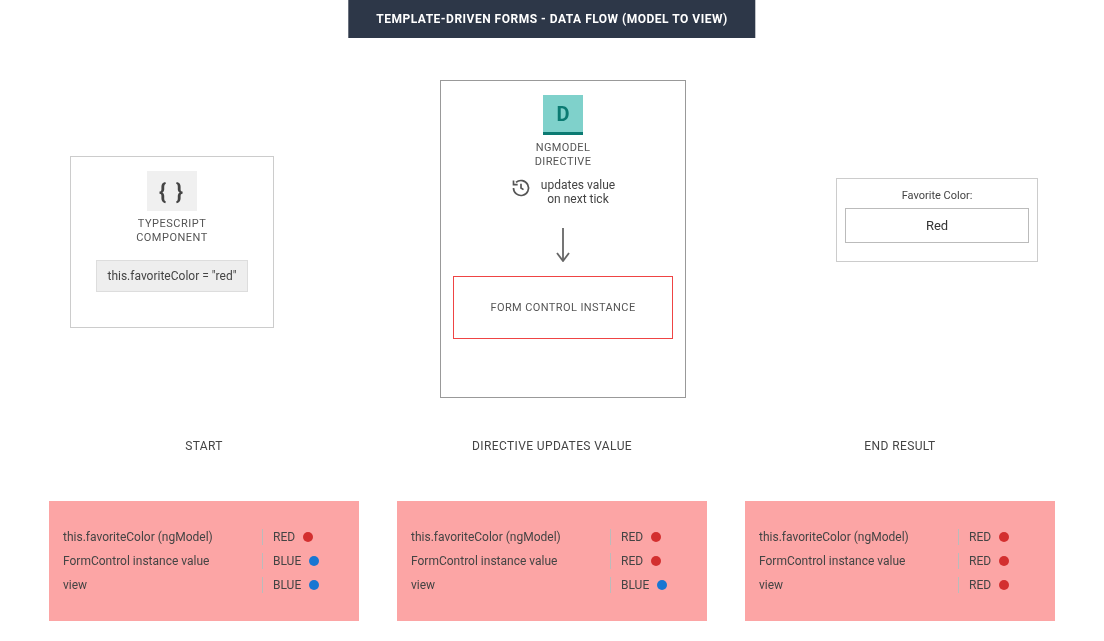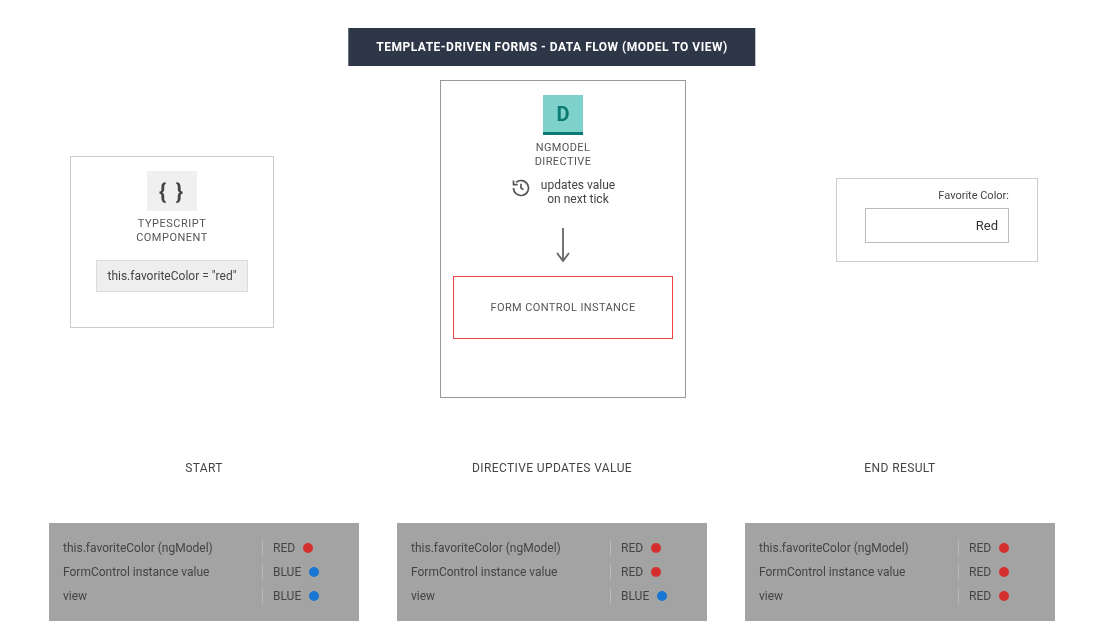--- a/index.html
+++ b/index.html
@@ -6,21 +6,21 @@
   body {
     font-family: -apple-system, BlinkMacSystemFont, "Segoe UI", Roboto, Arial, sans-serif;
     background: #fff;
     width: 1104px;
     height: 641px;
     position: relative;
     color: #333;
   }
   .title-bar {
     position: absolute;
-    top: 28px;
+    top: 0;
     left: 50%;
     transform: translateX(-50%);
     background: #2d3748;
     color: #fff;
     padding: 12px 28px;
     font-size: 12px;
     font-weight: 700;
     letter-spacing: 0.5px;
   }
   .diagram-area {
@@ -123,22 +123,22 @@
     font-size: 11px;
     letter-spacing: 0.4px;
     color: #555;
   }
   
   .view-box {
     left: 836px;
     top: 98px;
     width: 202px;
     height: 84px;
-    padding: 10px 28px;
-    text-align: right;
+    padding: 10px 8px;
+    text-align: center;
   }
   .view-label {
     font-size: 11px;
     color: #444;
     margin-bottom: 6px;
   }
   .view-input {
     border: 1px solid #bbb;
     padding: 9px 10px;
     font-size: 13px;
@@ -177,22 +177,22 @@
     width: 310px;
     text-align: center;
   }
   .table-title {
     font-size: 12px;
     letter-spacing: 0.4px;
     color: #444;
     margin-bottom: 10px;
   }
   .state-table {
-    background: #a3a3a3;
-    padding: 13px 10px;
+    background: #fca5a5;
+    padding: 24px 10px;
     margin-top: 48px;
   }
   .state-row {
     display: flex;
     align-items: center;
     justify-content: space-between;
     font-size: 12px;
     color: #444;
     padding: 4px 4px;
   }

